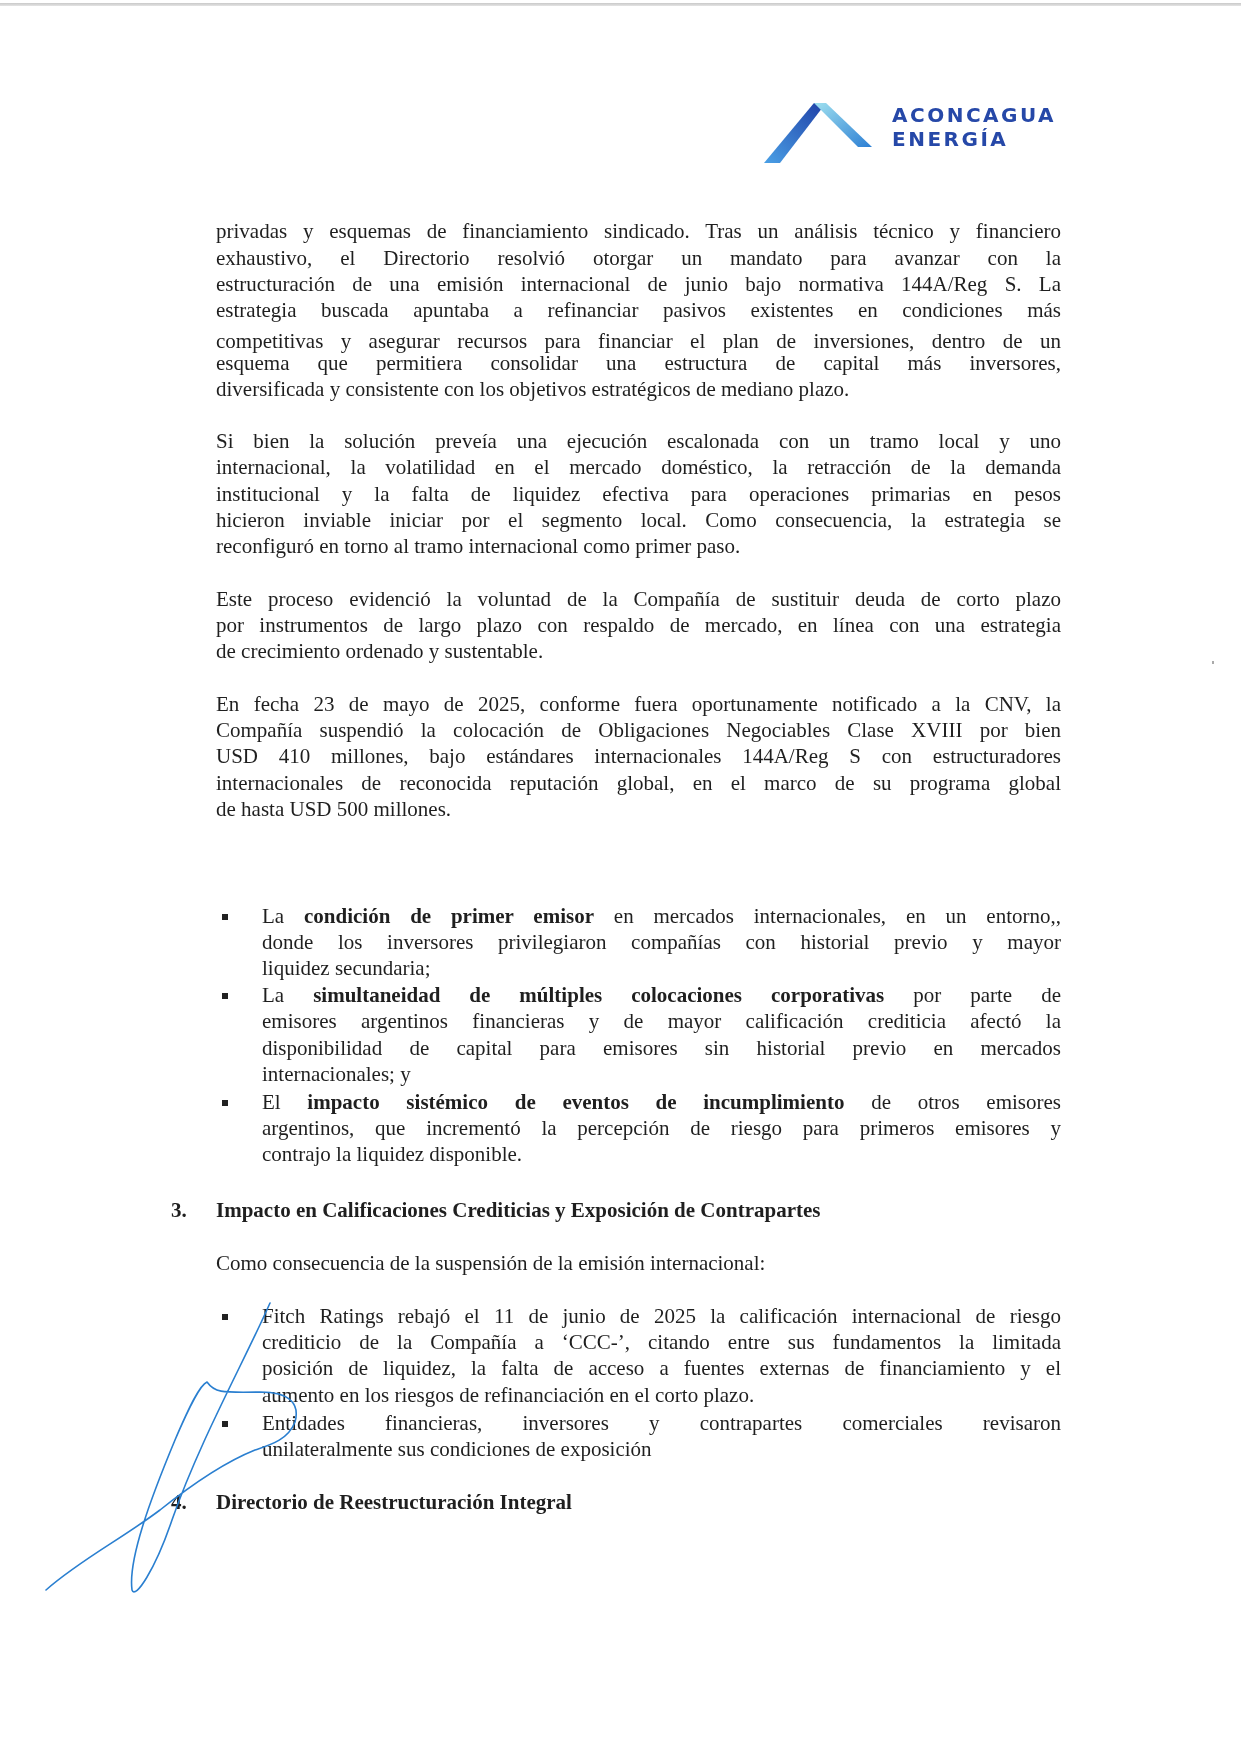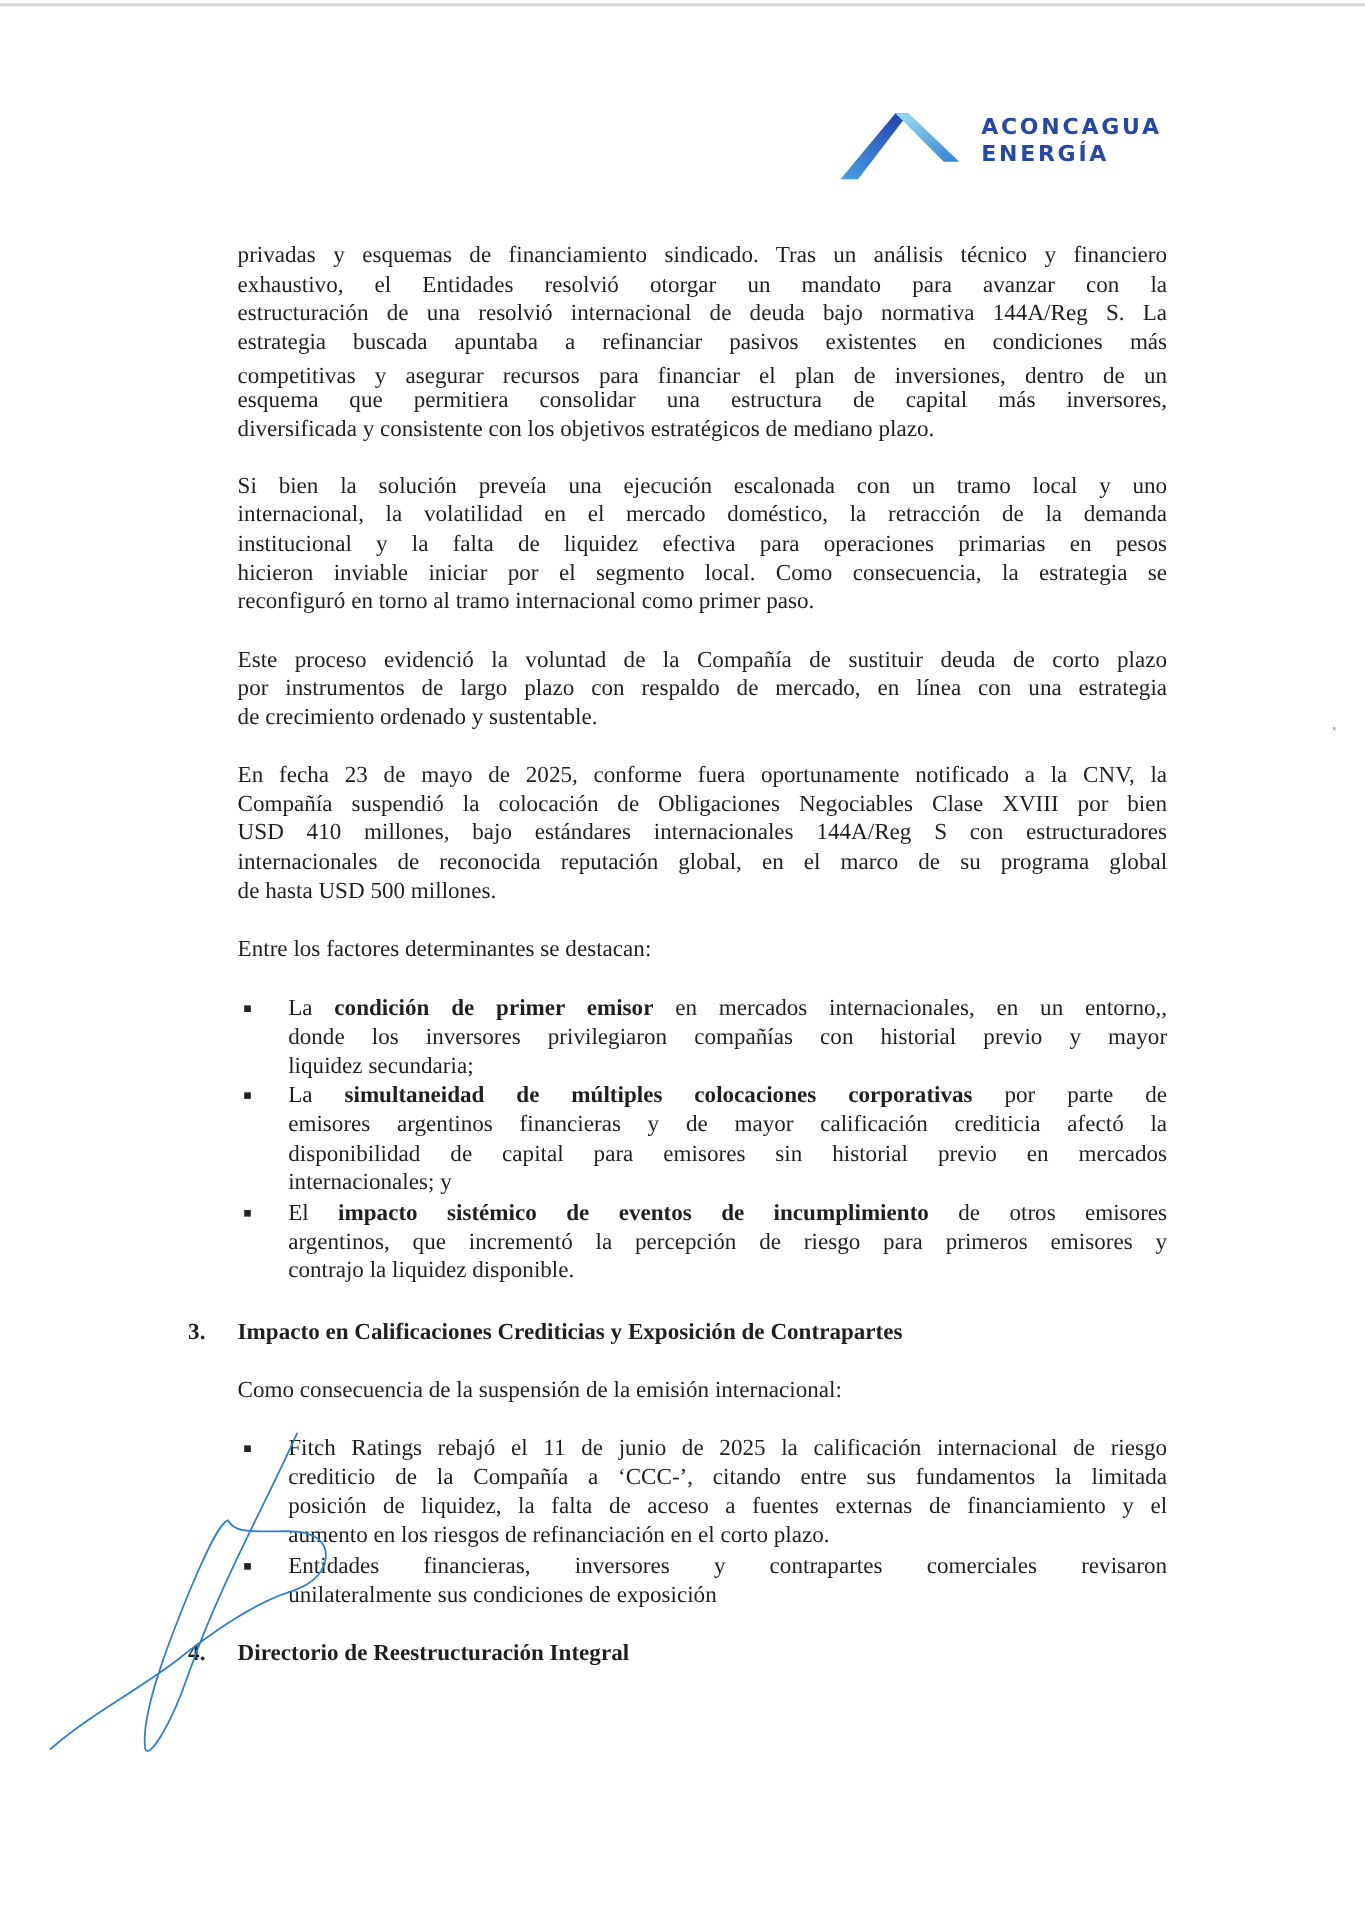--- a/index.html
+++ b/index.html
@@ -48,22 +48,22 @@
   <div class="logo-text">
     <div>ACONCAGUA</div>
     <div>ENERGÍA</div>
   </div>
 </div>
 
 <div class="page">
 
   <div>
     <div class="line just" style="top:218px">privadas y esquemas de financiamiento sindicado. Tras un análisis técnico y financiero</div>
-    <div class="line just" style="top:245px">exhaustivo, el Entidades resolvió otorgar un mandato para avanzar con la</div>
-    <div class="line just" style="top:271px">estructuración de una resolvió internacional de deuda bajo normativa 144A/Reg S. La</div>
+    <div class="line just" style="top:245px">exhaustivo, el Directorio resolvió otorgar un mandato para avanzar con la</div>
+    <div class="line just" style="top:271px">estructuración de una emisión internacional de junio bajo normativa 144A/Reg S. La</div>
     <div class="line just" style="top:297px">estrategia buscada apuntaba a refinanciar pasivos existentes en condiciones más</div>
     <div class="line just" style="top:328px">competitivas y asegurar recursos para financiar el plan de inversiones, dentro de un</div>
     <div class="line just" style="top:350px">esquema que permitiera consolidar una estructura de capital más inversores,</div>
     <div class="line" style="top:376px">diversificada y consistente con los objetivos estratégicos de mediano plazo.</div>
   </div>
 
   <div>
     <div class="line just" style="top:428px">Si bien la solución preveía una ejecución escalonada con un tramo local y uno</div>
     <div class="line just" style="top:454px">internacional, la volatilidad en el mercado doméstico, la retracción de la demanda</div>
     <div class="line just" style="top:481px">institucional y la falta de liquidez efectiva para operaciones primarias en pesos</div>
@@ -80,21 +80,20 @@
   <div class="speck"></div>
 
   <div>
     <div class="line just" style="top:691px">En fecha 23 de mayo de 2025, conforme fuera oportunamente notificado a la CNV, la</div>
     <div class="line just" style="top:717px">Compañía suspendió la colocación de Obligaciones Negociables Clase XVIII por bien</div>
     <div class="line just" style="top:743px">USD 410 millones, bajo estándares internacionales 144A/Reg S con estructuradores</div>
     <div class="line just" style="top:770px">internacionales de reconocida reputación global, en el marco de su programa global</div>
     <div class="line" style="top:796px">de hasta USD 500 millones.</div>
   </div>
 
-  <div class="line" style="top:849px">Entre los factores determinantes se destacan:</div>
 
   <div>
     <div class="bullet" style="top:914px"></div>
     <div class="line bullet-line just" style="top:903px"><span>La </span><b>condición de primer emisor</b><span> en mercados internacionales, en un entorno,,</span></div>
     <div class="line bullet-line just" style="top:929px">donde los inversores privilegiaron compañías con historial previo y mayor</div>
     <div class="line bullet-line" style="top:955px">liquidez secundaria;</div>
   </div>
 
   <div>
     <div class="bullet" style="top:993px"></div>

